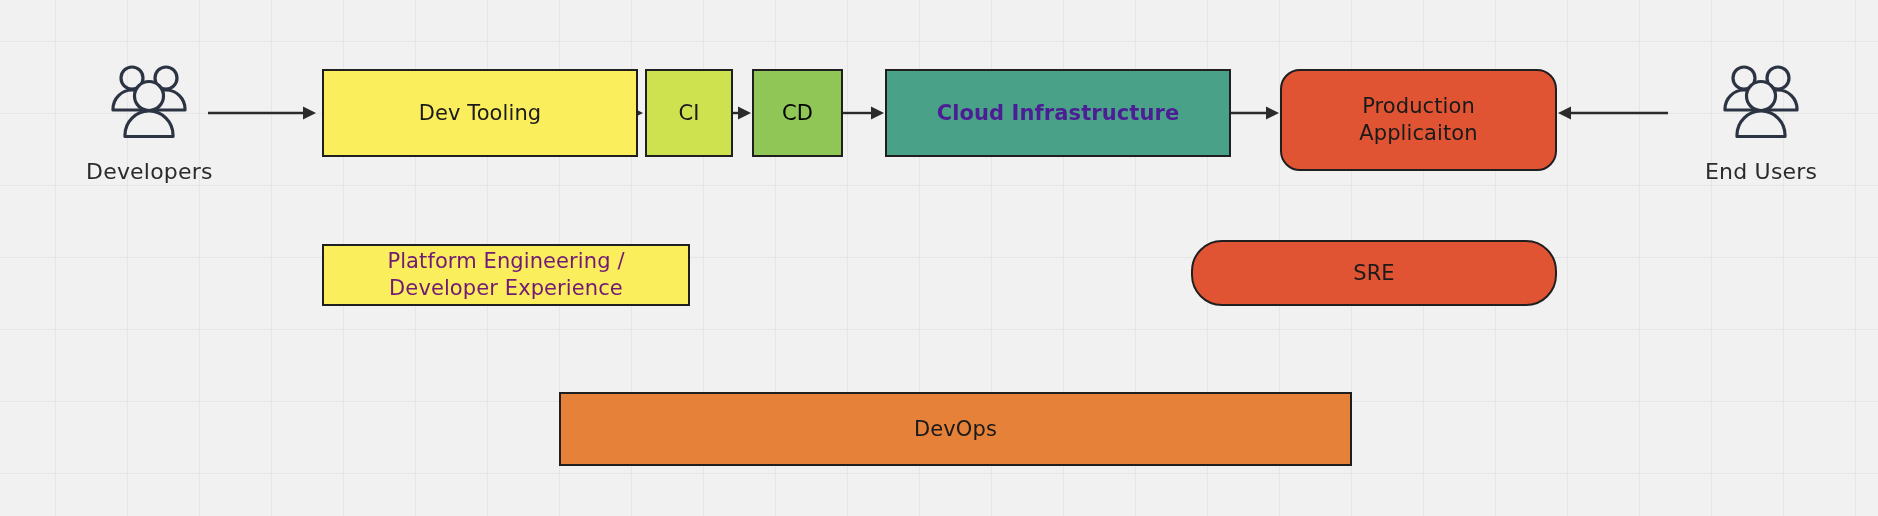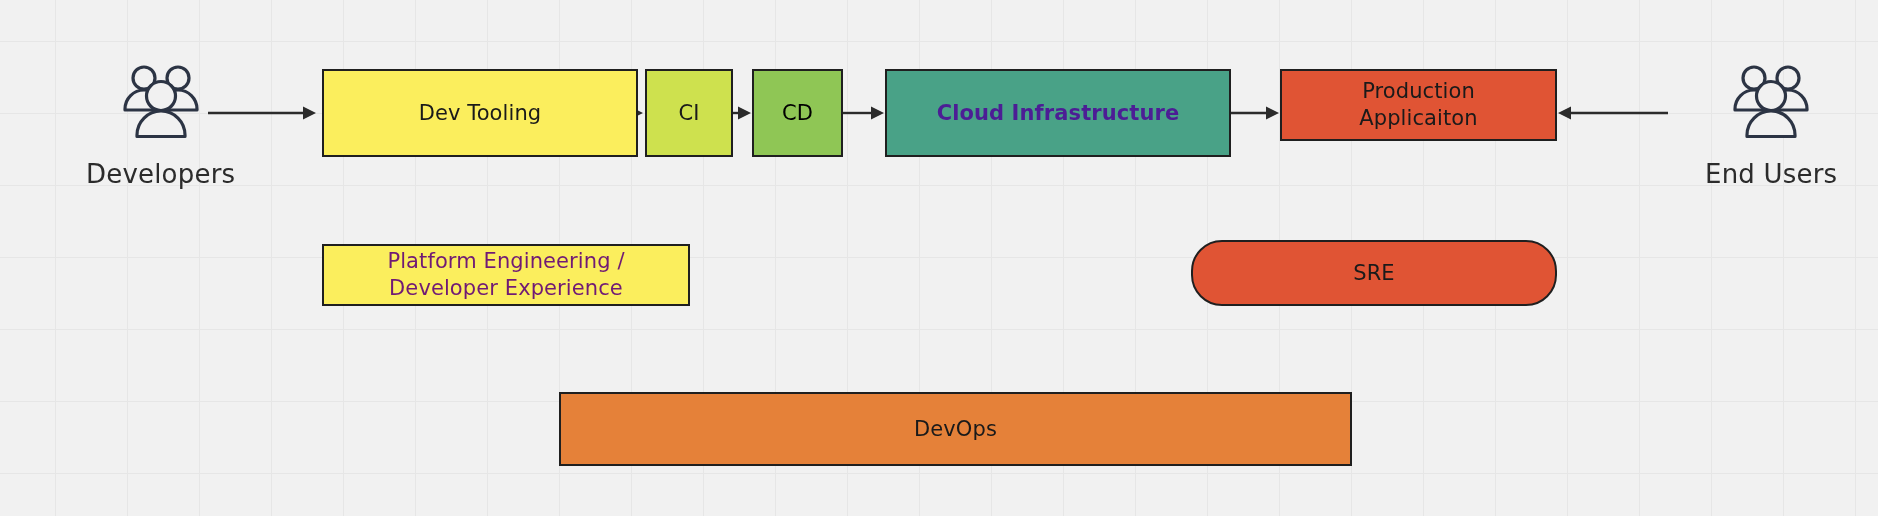--- a/index.html
+++ b/index.html
@@ -38,21 +38,21 @@
 
   .actor {
     position: absolute;
     display: flex;
     flex-direction: column;
     align-items: center;
   }
   .actor-icon { display: block; }
   .actor-label {
     margin-top: 16px;
-    font-size: 26px;
+    font-size: 22px;
     color: #2b2b2b;
     letter-spacing: 0.2px;
     white-space: nowrap;
   }
 
   .arrow { position: absolute; overflow: visible; }
   .arrow line { stroke: #2b2b2b; stroke-width: 2.4; }
   .arrow polygon { fill: #2b2b2b; }
 </style>
 </head>
@@ -80,21 +80,21 @@
       <polygon points="48,12 35,5.5 35,18.5"></polygon>
     </svg>
     <svg class="arrow" width="110" height="24" style="left: 1558px; top: 101px;">
       <line x1="110" x2="10" y1="12" y2="12"></line>
       <polygon points="0,12 13,5.5 13,18.5"></polygon>
     </svg>
     <div class="node" style="left: 322px; top: 69px; width: 316px; height: 88px; background: rgb(251, 238, 93); border-color: rgb(31, 31, 31); color: rgb(26, 26, 26);">Dev Tooling</div>
     <div class="node" style="left: 645px; top: 69px; width: 88px; height: 88px; background: rgb(206, 225, 78); border-color: rgb(31, 31, 31); color: rgb(26, 26, 26); text-align: center;">CI</div>
     <div class="node" style="left: 752px; top: 69px; width: 91px; height: 88px; background: rgb(143, 198, 85); border-color: rgb(31, 31, 31); color: #000000;">CD</div>
     <div class="node" style="left: 885px; top: 69px; width: 346px; height: 88px; background: rgb(73, 162, 135); border-color: rgb(31, 31, 31); color: #4c1d95; font-weight: bold;">Cloud Infrastructure</div>
-    <div class="node" style="left: 1280px; top: 69px; width: 277px; height: 72px; background: rgb(224, 84, 52); border-color: rgb(31, 31, 31); color: rgb(26, 26, 26);">Production
+    <div class="node" style="left: 1280px; top: 69px; width: 277px; height: 102px; background: rgb(224, 84, 52); border-color: rgb(31, 31, 31); color: rgb(26, 26, 26); border-radius: 20px;">Production
 Applicaiton</div>
     <div class="node" style="left: 322px; top: 244px; width: 368px; height: 62px; background: rgb(251, 238, 93); border-color: rgb(31, 31, 31); color: #701a75;">Platform Engineering /
 Developer Experience</div>
     <div class="node" style="left: 1191px; top: 240px; width: 366px; height: 66px; background: rgb(224, 84, 52); border-color: rgb(31, 31, 31); color: rgb(26, 26, 26); border-radius: 31px;">SRE</div>
     <div class="node" style="left: 559px; top: 392px; width: 793px; height: 74px; background: rgb(229, 129, 57); border-color: rgb(31, 31, 31); color: rgb(26, 26, 26);">DevOps</div>
     <div class="actor" style="left: 86px; top: 63px;">
       <span class="actor-icon"><svg width="82" height="76" viewBox="0 0 82 76" fill="none" stroke="#2c3444" stroke-width="3.2" stroke-linecap="round" stroke-linejoin="round">
           <circle cx="24" cy="15" r="11"></circle>
           <path d="M5 46 A19 19 0 0 1 43 46 L43 47 L5 47 Z"></path>
           <circle cx="58" cy="15" r="11"></circle>

